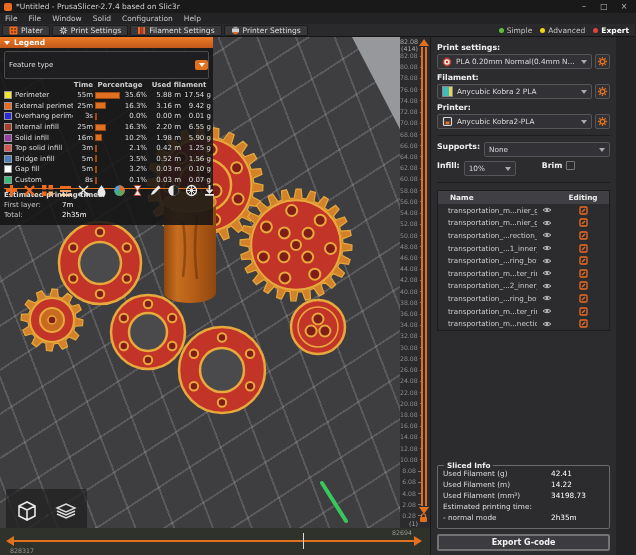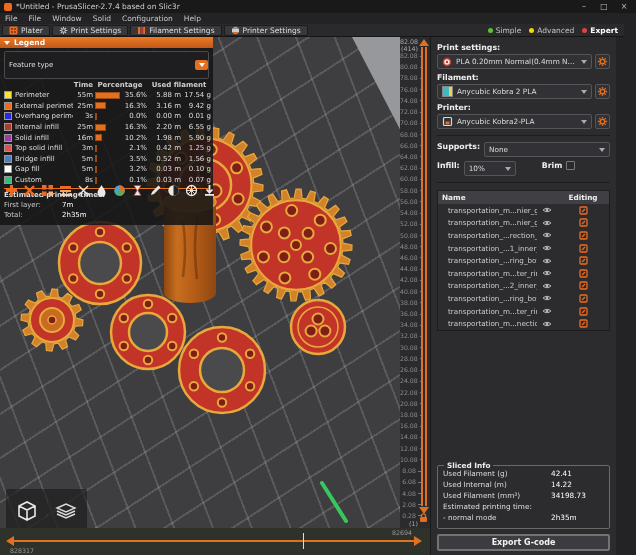--- a/index.html
+++ b/index.html
@@ -10,21 +10,21 @@
   .titlebar{position:absolute;top:0;left:0;right:0;height:13px;background:#191919;display:flex;align-items:center;padding:0 4px;gap:4px;}
   .appicon{width:8px;height:8px;background:#ED6B21;border-radius:2px;}
   .title{font-size:7.5px;color:#cfcfcf;flex:1;white-space:nowrap;overflow:hidden;}
   .wbtn{font-size:8px;color:#bbb;width:16px;text-align:center;cursor:default;}
 
   
   .menubar{position:absolute;top:13px;left:0;right:0;height:11px;background:#232325;display:flex;align-items:center;padding-left:5px;gap:11px;}
   .menu-item{font-size:7.5px;color:#c8c8c8;}
 
   
-  .tabbar{position:absolute;top:24px;left:0;right:12px;height:13px;background:#2a2a2c;border-bottom:1px solid #151515;display:flex;align-items:center;padding-left:2px;gap:2px;}
+  .tabbar{position:absolute;top:24px;left:0;right:1px;height:13px;background:#2a2a2c;border-bottom:1px solid #151515;display:flex;align-items:center;padding-left:2px;gap:2px;}
   .tab{display:flex;align-items:center;gap:3px;background:#39393c;border:1px solid #1c1c1e;border-radius:2px;height:11px;padding:0 6px;font-size:7.5px;color:#ddd;}
   .tab svg{display:block;}
   .modes{margin-left:auto;display:flex;align-items:center;gap:8px;padding-right:6px;}
   .mode{display:flex;align-items:center;gap:3px;font-size:7.5px;color:#c5c5c5;}
   .mode .dot{width:5px;height:5px;border-radius:50%;}
   .mode.active span.lbl{color:#fff;font-weight:bold;}
 
   
   .main{position:absolute;top:37px;left:0;right:0;bottom:0;display:flex;}
   .viewport{position:relative;width:430px;height:518px;overflow:hidden;background:#37373a;}
@@ -95,21 +95,21 @@
   .combo{flex:1;height:15px;background:#323236;border:1px solid #555;border-radius:2px;display:flex;align-items:center;gap:4px;padding:0 4px;min-width:0;}
   .combo .ctext{flex:1;font-size:7.3px;color:#ddd;white-space:nowrap;overflow:hidden;text-overflow:ellipsis;}
   .combo .arrow{width:0;height:0;border-left:3px solid transparent;border-right:3px solid transparent;border-top:4px solid #aaa;}
   .gearbtn{width:15px;height:15px;background:#323236;border:1px solid #555;border-radius:2px;display:flex;align-items:center;justify-content:center;}
   .divider{border-top:1px solid #1d1d1f;margin:4px 0;}
   .inlinerow{display:flex;gap:4px;margin:2px 0;}
   .inlinerow .plabel{margin:0;}
   .checkbox{width:9px;height:9px;background:#2a2a2c;border:1px solid #777;border-radius:1px;}
   .ftable{margin-top:3px;border:1px solid #1d1d1f;}
   .fthead{display:grid;grid-template-columns:1fr 20px 52px;background:#404044;font-size:7.3px;font-weight:bold;color:#eee;height:13px;align-items:center;}
-  .fthead .c1{padding-left:4px;}
+  .fthead .c1{padding-left:12px;}
   .fthead .c3{text-align:center;}
   .frow{display:grid;grid-template-columns:1fr 20px 52px;align-items:center;height:12.6px;font-size:7.2px;color:#ccc;}
   .frow .fname{padding-left:10px;white-space:nowrap;overflow:hidden;}
   .frow .feye,.frow .fedit{display:flex;justify-content:center;}
   .spacer{flex:1;}
   .sliced{border:1px solid #6a6a6a;border-radius:2px;padding:3px 5px 4px 5px;position:relative;margin-top:4px;}
   .sliced .stitle{position:absolute;top:-5px;left:6px;background:#2C2C2E;padding:0 3px;font-size:7.3px;font-weight:bold;color:#eee;}
   .srow{display:flex;font-size:7.3px;height:11px;color:#ddd;}
   .srow .sk{width:108px;white-space:nowrap;}
   .srow .sv{color:#fff;}
@@ -964,21 +964,21 @@
       <div class="spacer"></div>
 
       <div class="sliced">
         <span class="stitle">Sliced Info</span>
         <div id="sliced-rows">
             <div class="srow">
               <span class="sk">Used Filament (g)</span>
               <span class="sv">42.41</span>
             </div>
             <div class="srow">
-              <span class="sk">Used Internal (m)</span>
+              <span class="sk">Used Filament (m)</span>
               <span class="sv">14.22</span>
             </div>
             <div class="srow">
               <span class="sk">Used Filament (mm³)</span>
               <span class="sv">34198.73</span>
             </div>
             <div class="srow">
               <span class="sk">Estimated printing time:</span>
               <span class="sv"></span>
             </div>

